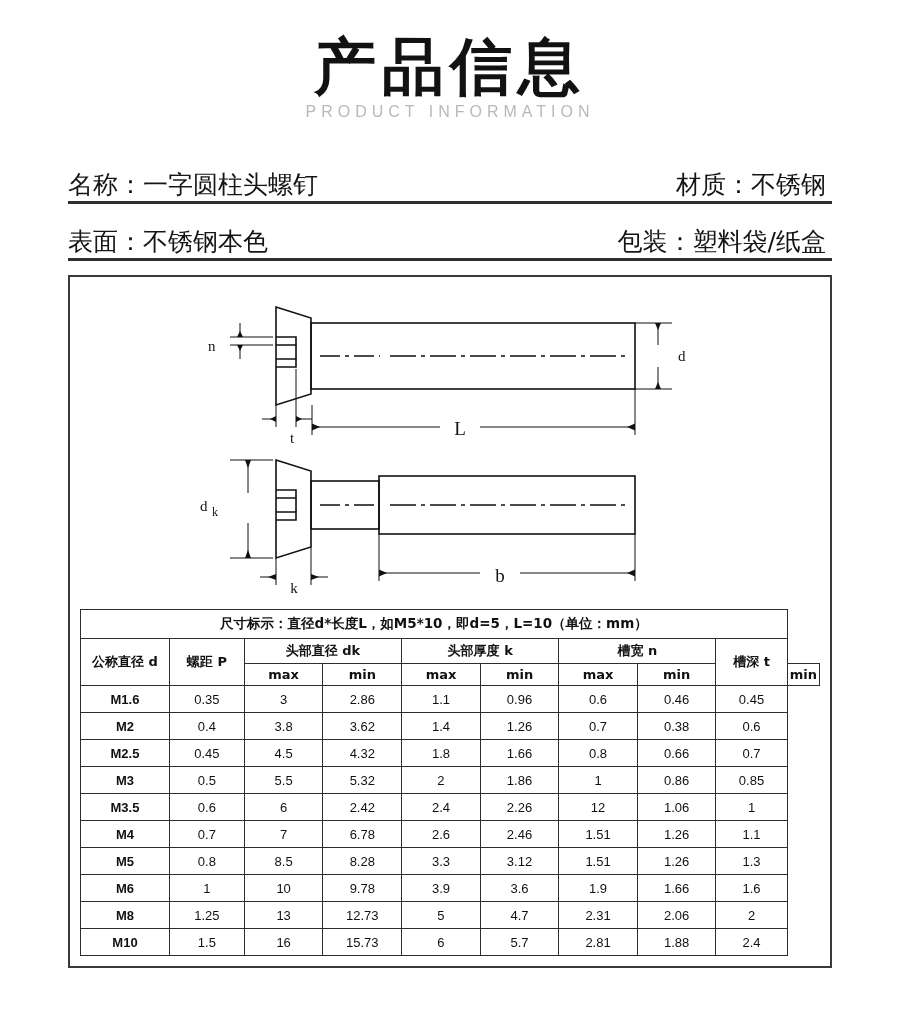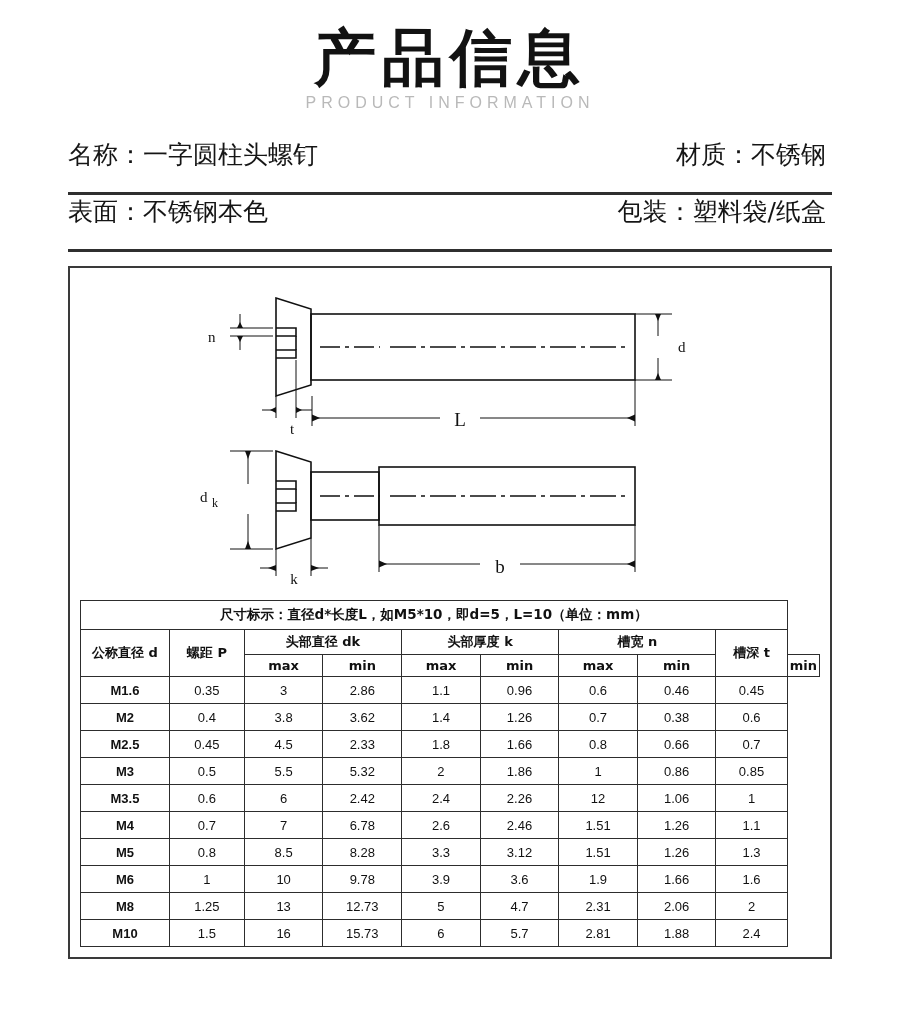--- a/index.html
+++ b/index.html
@@ -17,21 +17,21 @@
   .page {
     position: relative;
     width: 900px;
     height: 1034px;
     box-sizing: border-box;
   }
 
   
   .title-block {
     text-align: center;
-    padding-top: 25px;
+    padding-top: 34px;
   }
   .main-title {
     font-size: 62px;
     font-weight: bold;
     letter-spacing: 6px;
     line-height: 1.05;
     color: #121212;
     font-family: "DejaVu Sans", "Liberation Sans", sans-serif;
   }
   .sub-title {
@@ -41,21 +41,21 @@
     color: #b9b9b9;
     font-family: "Liberation Sans", sans-serif;
   }
 
   
   .info-wrap {
     margin: 26px 68px 0 68px;
   }
   .info-row {
     display: flex;
-    align-items: flex-start;
+    align-items: flex-end;
     height: 54px;
   }
   .info-cell {
     font-size: 25px;
     color: #151515;
     white-space: nowrap;
     font-family: "DejaVu Sans", "Liberation Sans", sans-serif;
   }
   .info-cell.left {
     flex: 0 0 415px;
@@ -288,21 +288,21 @@
           <td>1.4</td>
           <td>1.26</td>
           <td>0.7</td>
           <td>0.38</td>
           <td>0.6</td>
         </tr>
         <tr>
           <td class="firstcol">M2.5</td>
           <td>0.45</td>
           <td>4.5</td>
-          <td>2.33</td>
+          <td>4.32</td>
           <td>1.8</td>
           <td>1.66</td>
           <td>0.8</td>
           <td>0.66</td>
           <td>0.7</td>
         </tr>
         <tr>
           <td class="firstcol">M3</td>
           <td>0.5</td>
           <td>5.5</td>

